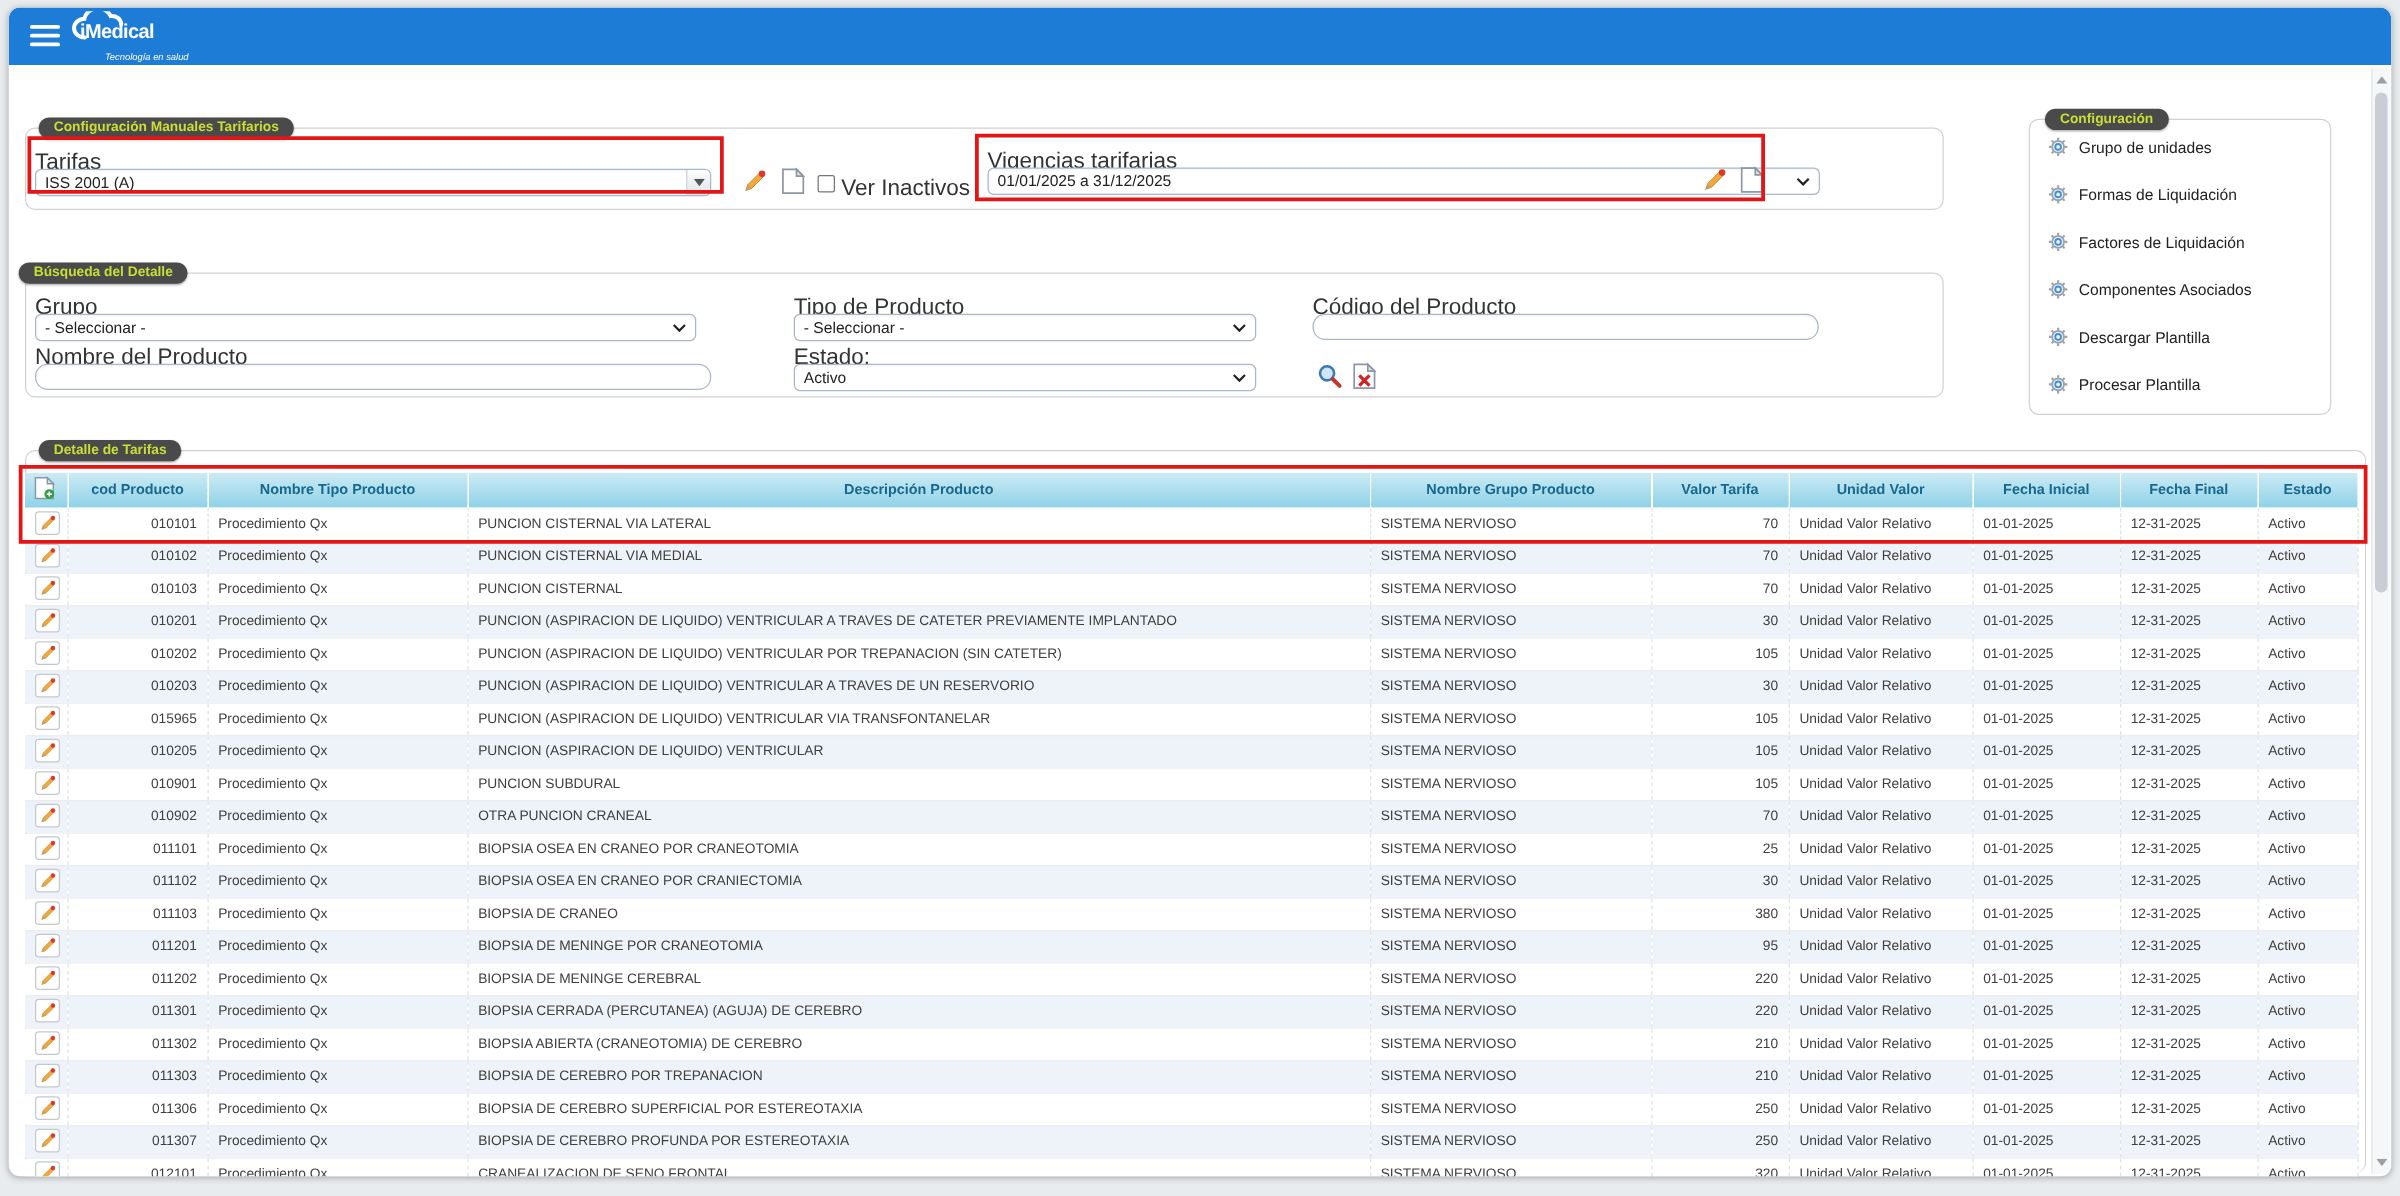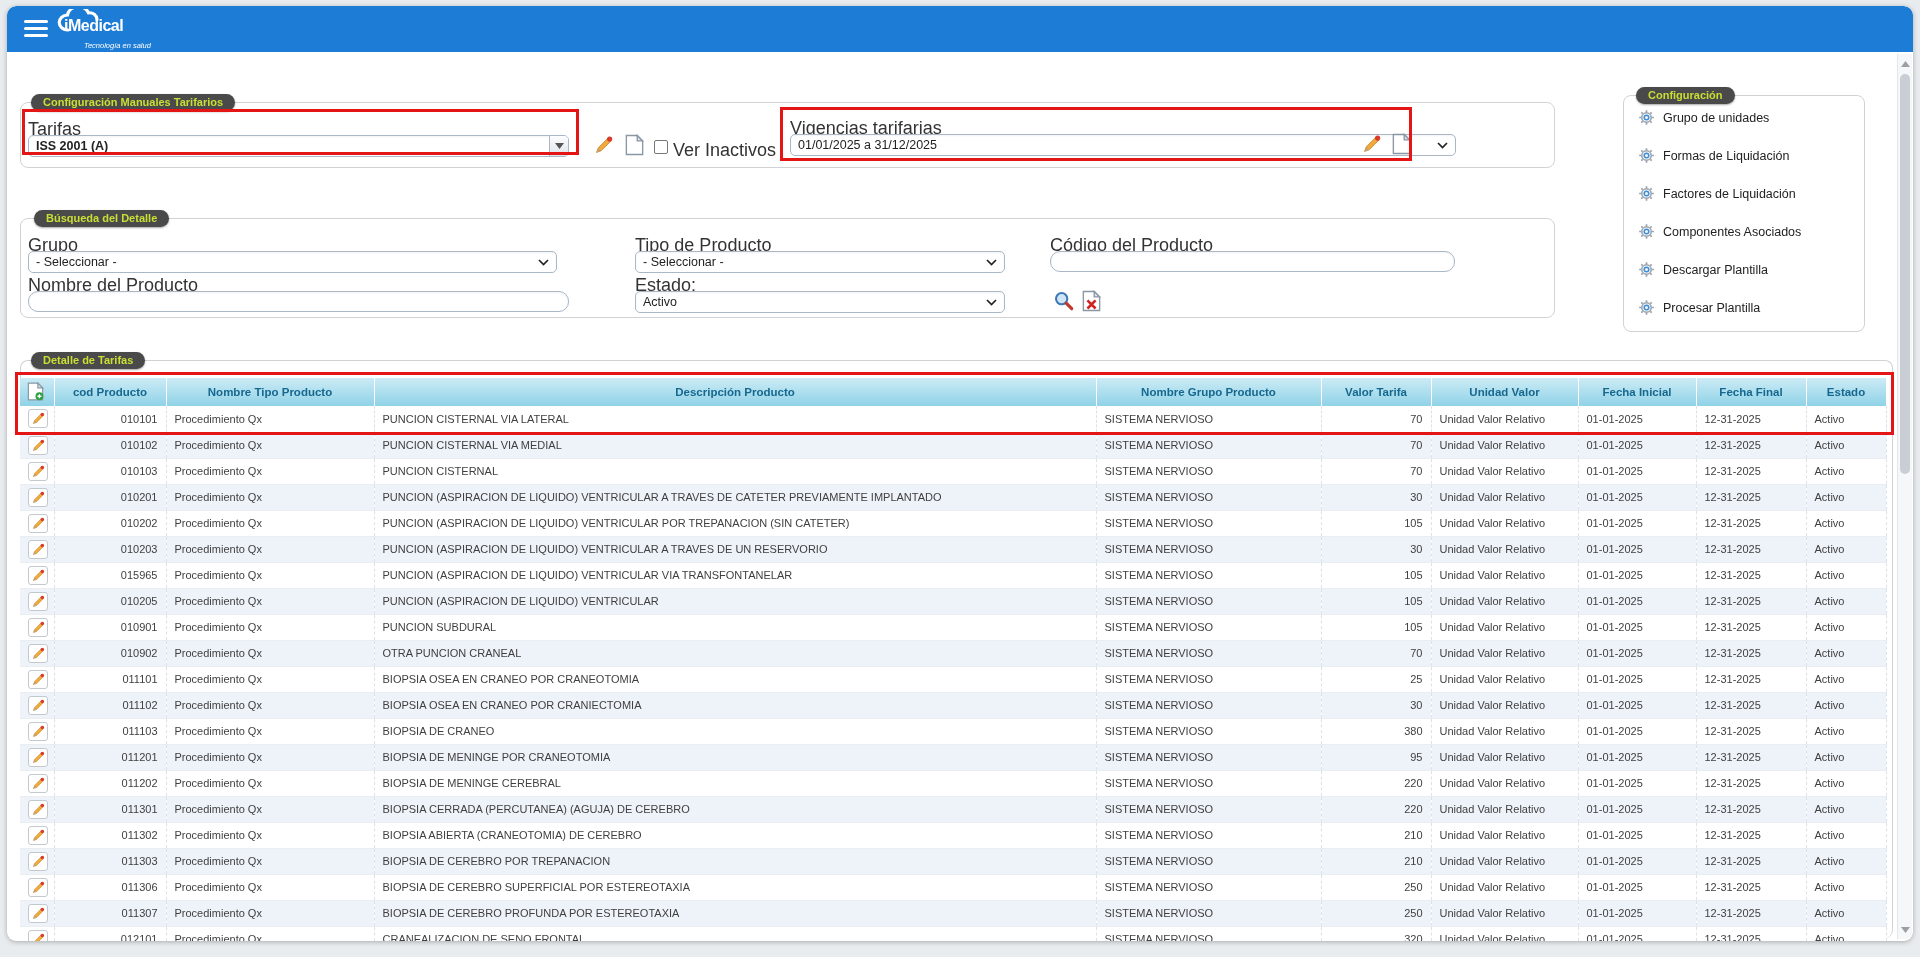--- a/index.html
+++ b/index.html
@@ -36,38 +36,38 @@
   .fs1 { left:13px; top:96px;  width:1535px; height:66px; }
   .fs2 { left:13px; top:212px; width:1535px; height:100px; }
   .fs3 { left:13px; top:354px; width:1873px; height:578px; border-bottom:none; }
   .panel { left:1616px; top:89px; width:242px; height:237px; }
   .badge {
     position:absolute; height:17px; line-height:17px; padding:0 12px;
     background:#4a4a4a; color:#c9df34; font-size:11px; font-weight:bold;
     border-radius:9px; box-shadow:0 1px 2px rgba(0,0,0,.35); white-space:nowrap; z-index:5;
   }
   .b1 { left:24px;  top:88px; }
-  .b2 { left:27px;  top:204px; }
+  .b2 { left:8px;  top:204px; }
   .b3 { left:24px;  top:346px; }
   .b4 { left:1629px; top:81px; }
   .lbl { position:absolute; font-size:18px; color:#333; white-space:nowrap; }
   
   .sel {
     position:absolute; height:22px; border:1px solid #a9b7c6; border-radius:5px; background:#fff;
     display:flex; align-items:center; justify-content:space-between;
     font-size:12.5px; color:#222; padding:0 7px; cursor:pointer;
     box-shadow:inset 0 1px 2px rgba(0,0,0,.05);
   }
   .sel .val { overflow:hidden; white-space:nowrap; }
   .txt {
     position:absolute; height:21px; border:1px solid #a9b7c6; border-radius:10px; background:#fff;
     font-size:12.5px; color:#222; padding:0 8px; outline:none;
     box-shadow:inset 0 1px 2px rgba(0,0,0,.05);
   }
-  .combo { padding-right:0;font-weight:bold; }
+  .combo { padding-right:0; }
   .combo-btn {
     width:19px; height:20px; margin-left:6px; border-left:1px solid #a9b7c6;
     background:linear-gradient(#fcfdfe,#dee5ec); border-radius:0 4px 4px 0;
     display:flex; align-items:center; justify-content:center; flex:none;
   }
   .icon-btn { position:absolute; width:24px; height:24px; background:none; border:none; cursor:pointer; padding:0; }
   .checkbox { position:absolute; width:14px; height:14px; border:1px solid #777; border-radius:2px; background:#fff; cursor:pointer; }
   
   .panel-item { position:absolute; left:1631px; display:flex; align-items:center; gap:8px; cursor:pointer; }
   .panel-item .pi-label { font-size:12.5px; color:#222; }

